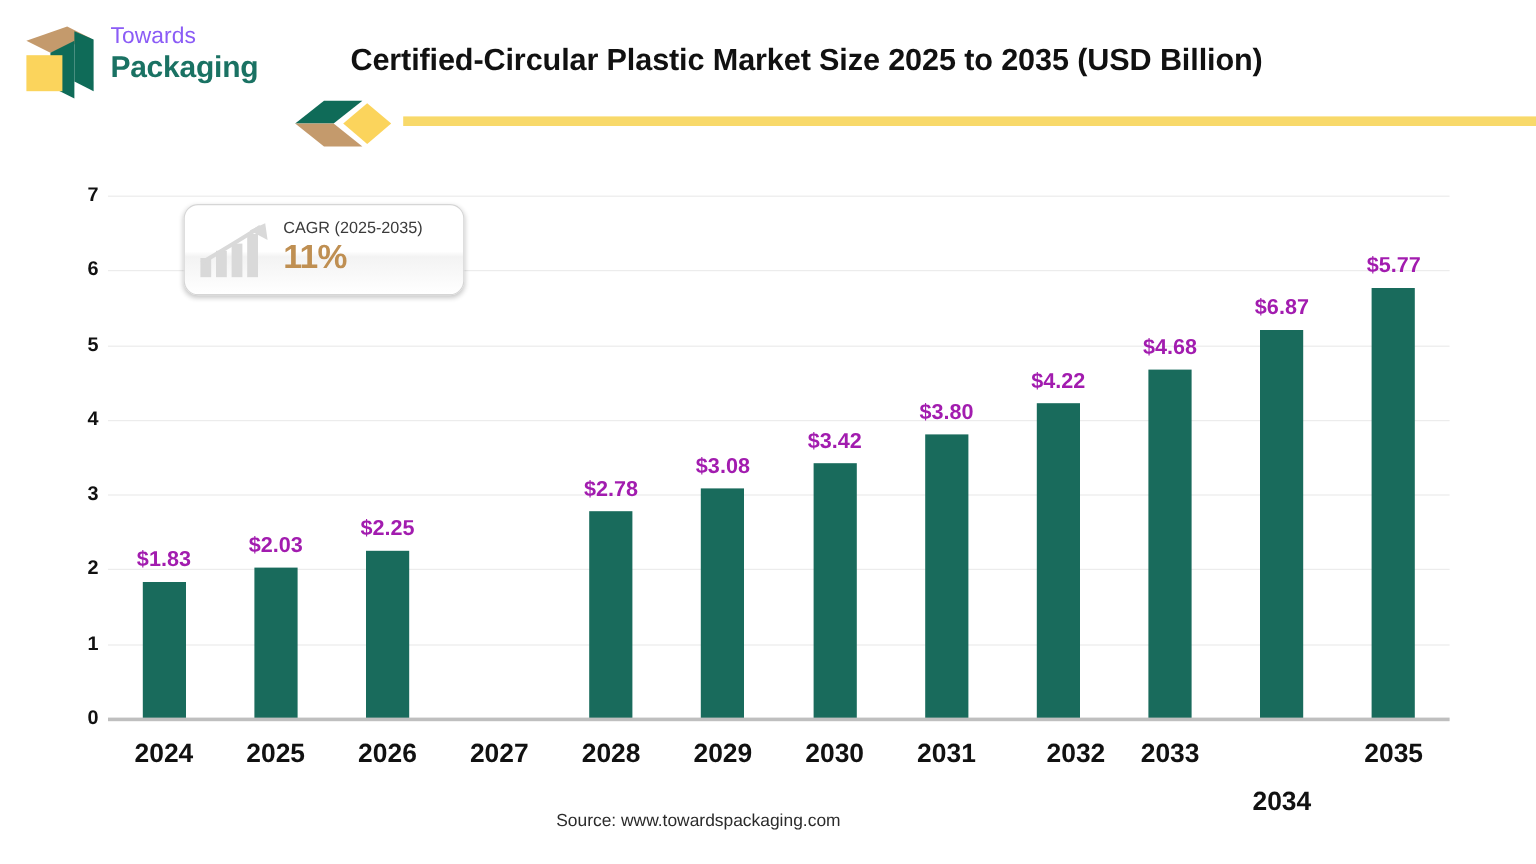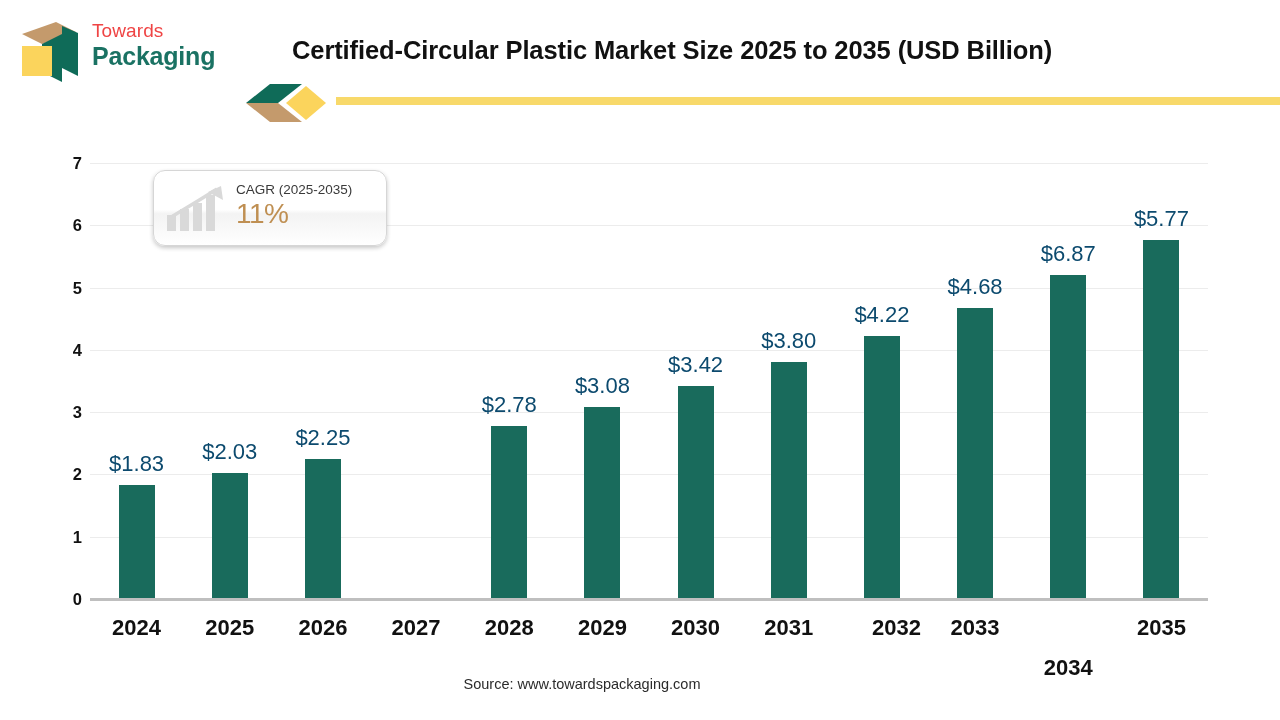--- a/index.html
+++ b/index.html
@@ -35,21 +35,21 @@
     left: 0; top: 2px;
     width: 66px; height: 66px;
   }
   .logo-text {
     position: absolute;
     left: 76px;
     top: 2px;
   }
   .logo-line1 {
     font-size: 19px;
-    color: #ef4444;
+    color: #8b5cf6;
     letter-spacing: .1px;
     line-height: 22px;
     font-weight: 400;
   }
   .logo-line2 {
     font-size: 25px;
     color: #1a7263;
     font-weight: bold;
     line-height: 28px;
     letter-spacing: -.2px;
@@ -136,23 +136,23 @@
     left: 50%;
     transform: translateX(-50%);
     width: 36px;
     background: #196b5c;
   }
   .bar-label {
     position: absolute;
     left: 50%;
     transform: translateX(-50%);
     white-space: nowrap;
-    font-size: 22px;
-    font-weight: normal;
-    color: #0c4a6e;
+    font-size: 18px;
+    font-weight: bold;
+    color: #a21caf;
   }
   .xtick {
     position: absolute;
     top: 452px;
     width: 93.16px;
     text-align: center;
     font-size: 22px;
     font-weight: bold;
     color: #111111;
   }
@@ -182,21 +182,21 @@
     top: 11px;
     font-size: 13.5px;
     color: #3a3a3a;
     white-space: nowrap;
   }
   .cagr-value {
     position: absolute;
     left: 82px;
     top: 27px;
     font-size: 28px;
-    font-weight: normal;
+    font-weight: bold;
     color: #bf8f52;
     letter-spacing: -.5px;
   }
 
   
   .source {
     position: absolute;
     left: 0;
     top: 676px;
     width: 1164px;

